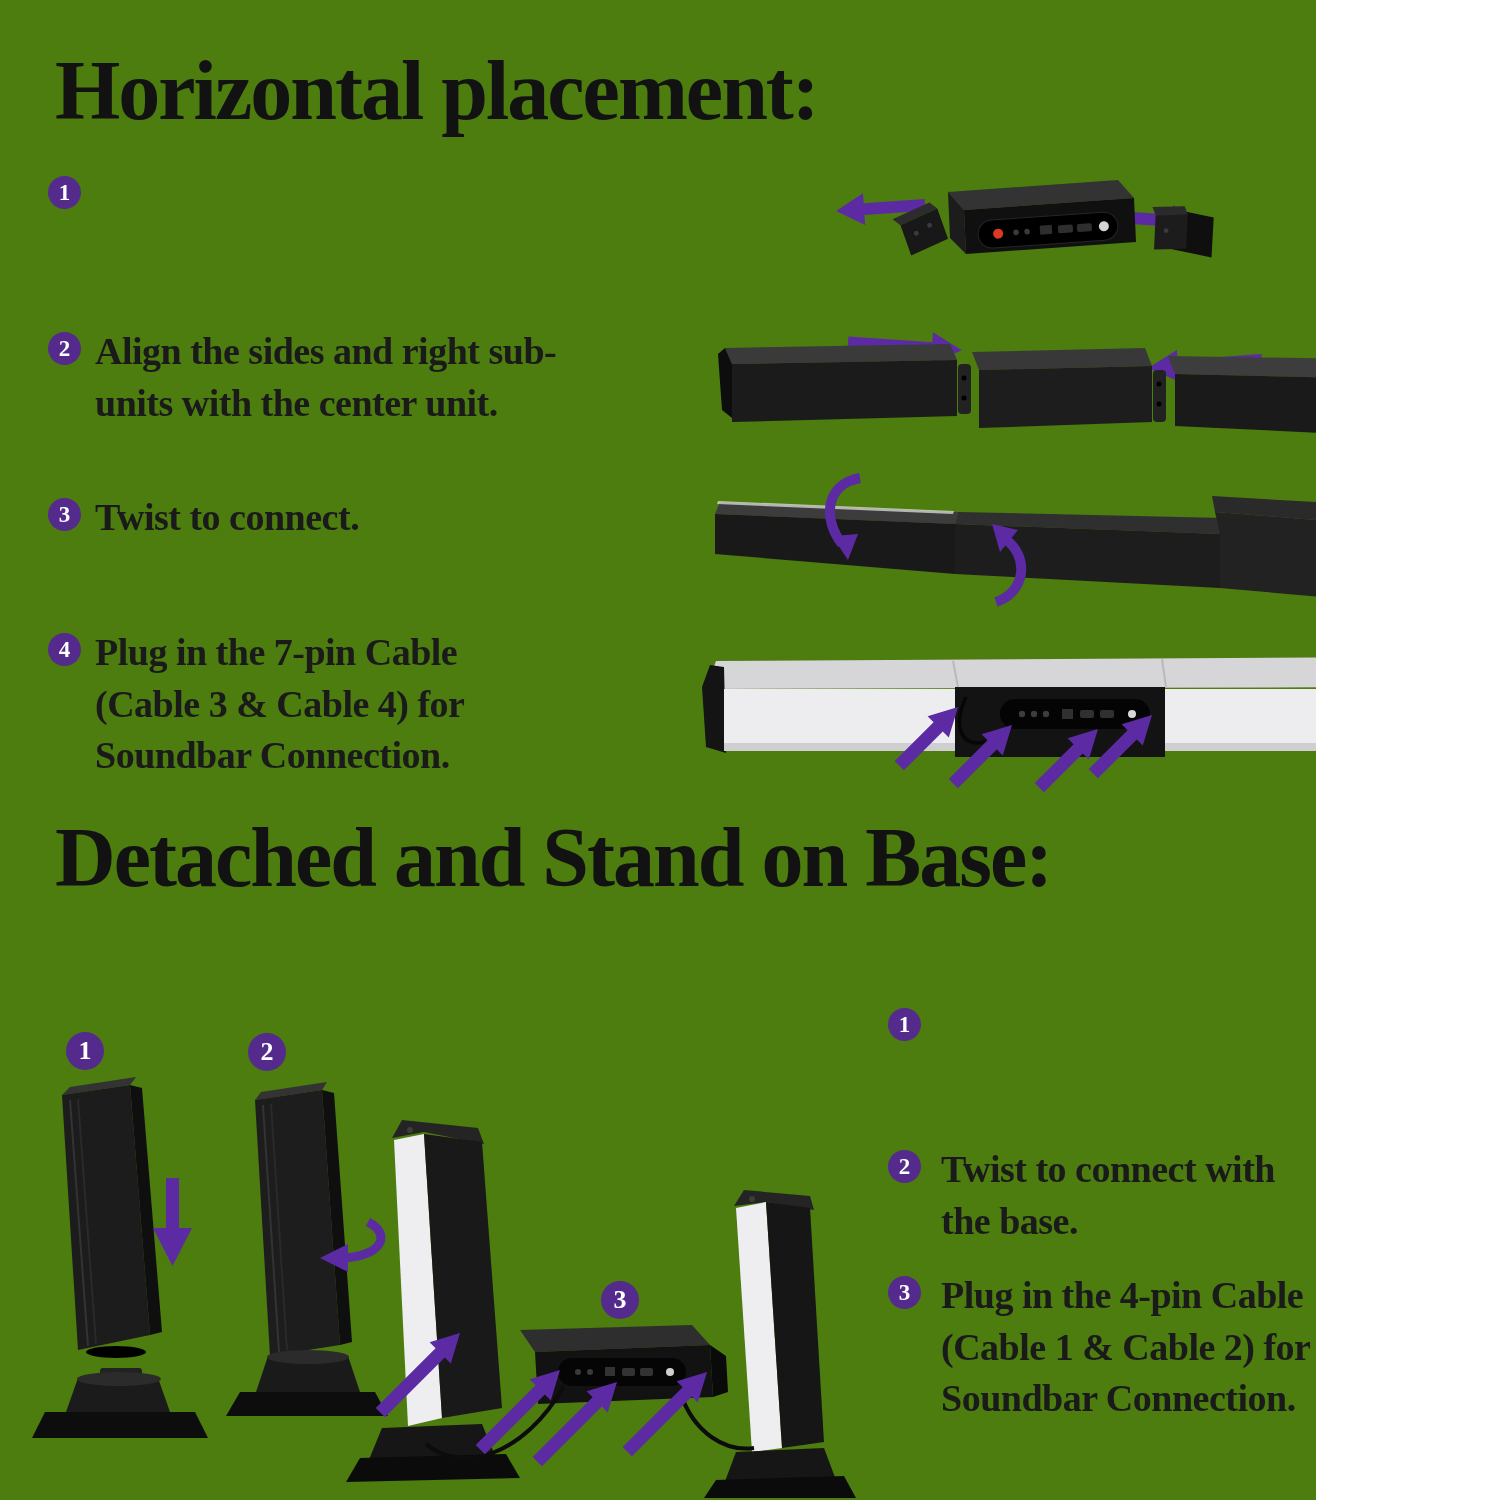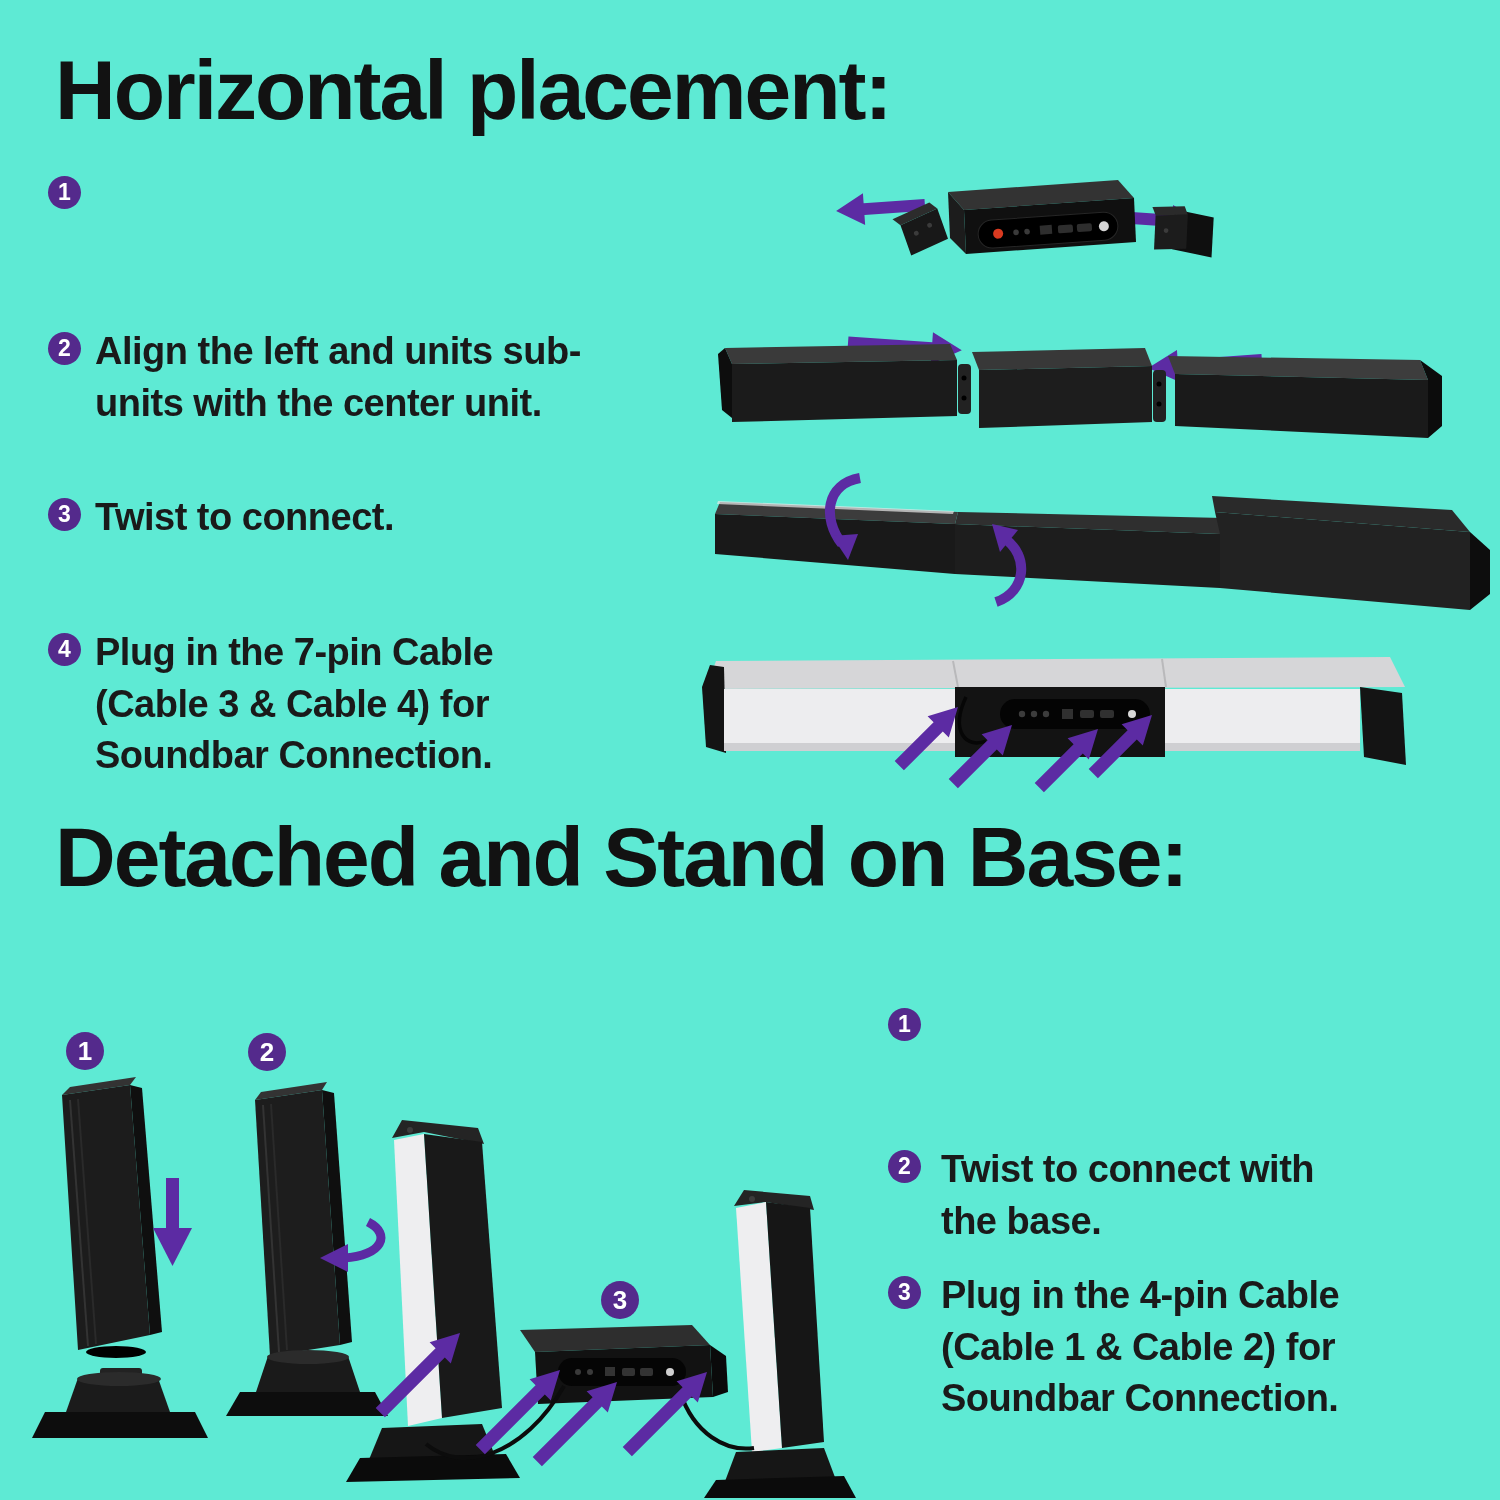--- a/index.html
+++ b/index.html
@@ -1,18 +1,18 @@
 <!DOCTYPE html>
 <html><head>
 <meta charset="utf-8">
 <style>
   html,body{margin:0;padding:0;background:#fff;}
   .canvas{
-    position:relative;width:1500px;height:1500px;background:#5eead4;
-    font-family:Liberation Sans, sans-serif;overflow:hidden;color:#151515;
+    position:relative;width:1316px;height:1500px;background:#4d7c0f;
+    font-family:Liberation Serif, serif;overflow:hidden;color:#151515;
   }
   .title{
     position:absolute;margin:0;font-size:84px;font-weight:bold;
     letter-spacing:-2px;color:#121212;white-space:nowrap;
   }
   .step{position:absolute;display:flex;align-items:flex-start;}
   .sec1 .step{gap:14px;}
   .sec2 .step{gap:20px;}
   .badge{
     flex:0 0 auto;width:33px;height:33px;border-radius:50%;
@@ -38,21 +38,21 @@
 
   <div class="sec1">
     <h1 class="title" style="left:55px;top:42px;">Horizontal placement:</h1>
 
     <div class="step" style="left:48px;top:170px;width:720px;">
       <span class="badge">1</span>
     </div>
 
     <div class="step" style="left:48px;top:326px;width:720px;">
       <span class="badge">2</span>
-      <p class="step-text">Align the left and units sub-
+      <p class="step-text">Align the sides and right sub-
 units with the center unit.</p>
     </div>
 
     <div class="step" style="left:48px;top:492px;width:720px;">
       <span class="badge">3</span>
       <p class="step-text">Twist to connect.</p>
     </div>
 
     <div class="step" style="left:48px;top:627px;width:720px;">
       <span class="badge">4</span>

